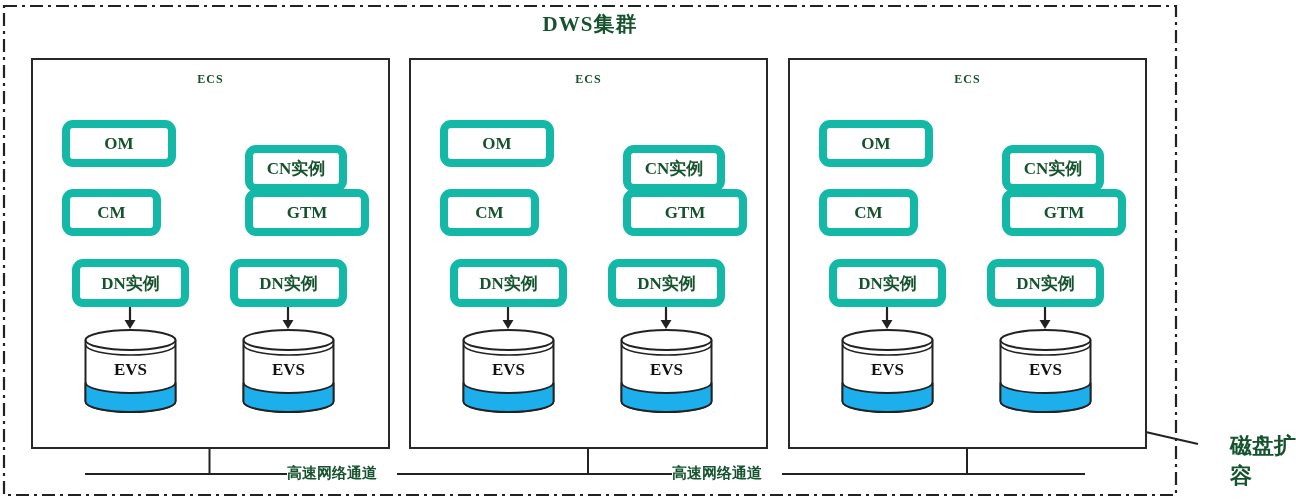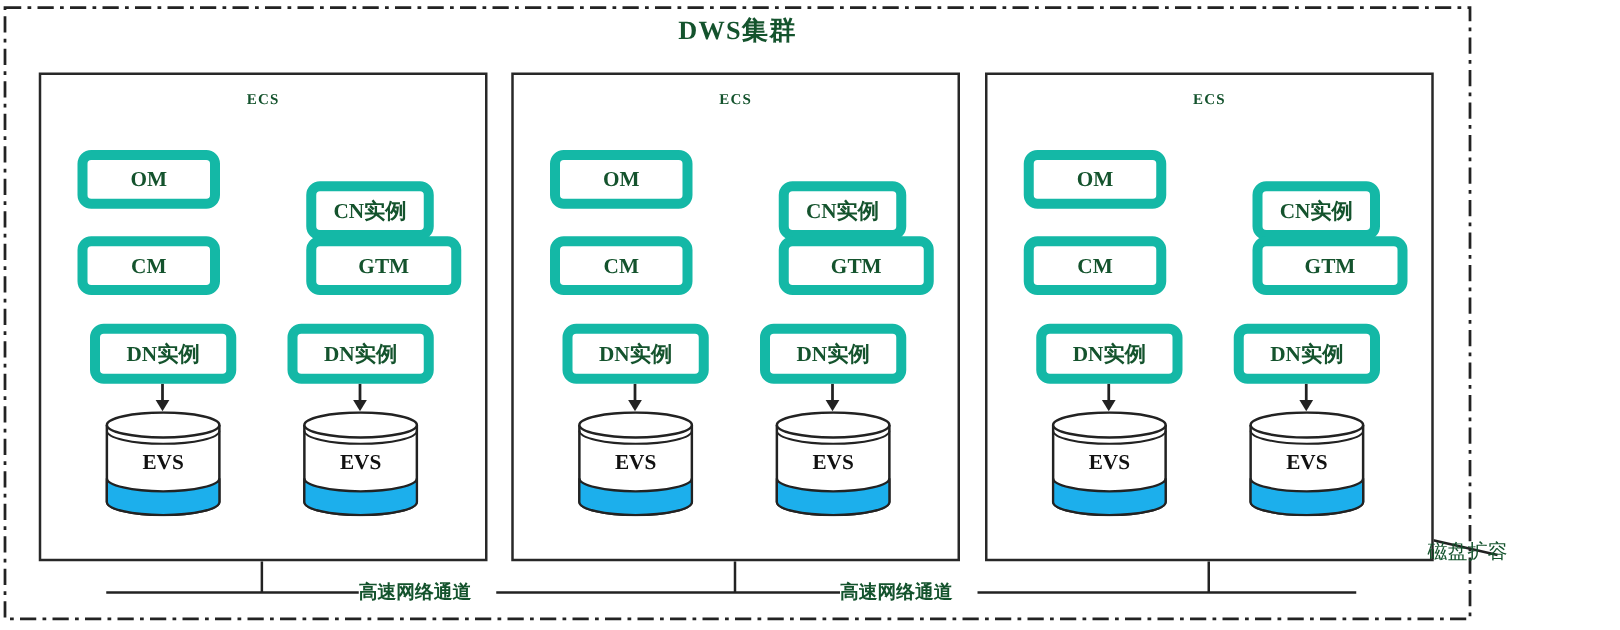--- a/index.html
+++ b/index.html
@@ -18,36 +18,36 @@
   }
   .ecs-title{position:absolute;left:0;top:12px;width:100%;text-align:center;
     font-size:12px;font-weight:bold;letter-spacing:1px;}
   .rbox{
     position:absolute;border:8px solid #14b8a6;border-radius:11px;background:#fff;
     display:flex;align-items:center;justify-content:center;
     font-size:17px;font-weight:bold;box-sizing:border-box;
   }
   .om {left:29px; top:60px; width:114px;height:47px;}
   .cn {left:212px;top:60px; width:102px;height:47px;margin-top:25px;}
-  .cm {left:29px; top:129px;width:114px;height:47px;}
+  .cm {left:29px; top:129px;width:99px;height:47px;}
   .gtm{left:212px;top:129px;width:124px;height:47px;}
   .dn1{left:39px; top:199px;width:117px;height:48px;}
   .dn2{left:197px;top:199px;width:117px;height:48px;}
   .arrow{position:absolute;top:247px;width:12px;height:22px;}
   .a1{left:91px;} .a2{left:249px;}
   .cyl{position:absolute;top:269px;width:93px;height:84px;}
   .c1{left:51px;} .c2{left:209px;}
   .cyl text{font-family:"Liberation Serif","DejaVu Serif",serif;font-size:17px;font-weight:bold;fill:#111;}
   .net-label{
     position:absolute;top:464px;width:110px;background:#ffffff;
     font-size:15px;font-weight:bold;z-index:2;
   }
   .net-label-1{left:287px;} .net-label-2{left:672px;}
   .annotation-label{
-    position:absolute;left:1142px;top:431px;font-size:16px;font-weight:normal;z-index:2;
+    position:absolute;left:1230px;top:431px;font-size:22px;font-weight:bold;z-index:2;
   }
 </style>
 </head>
 <body>
 
 <div id="stage">
 
   <svg id="bg" width="1296" height="504">
     <defs>
       <marker id="ah" markerWidth="11" markerHeight="9" refX="10" refY="4.5" orient="auto" markerUnits="userSpaceOnUse">

